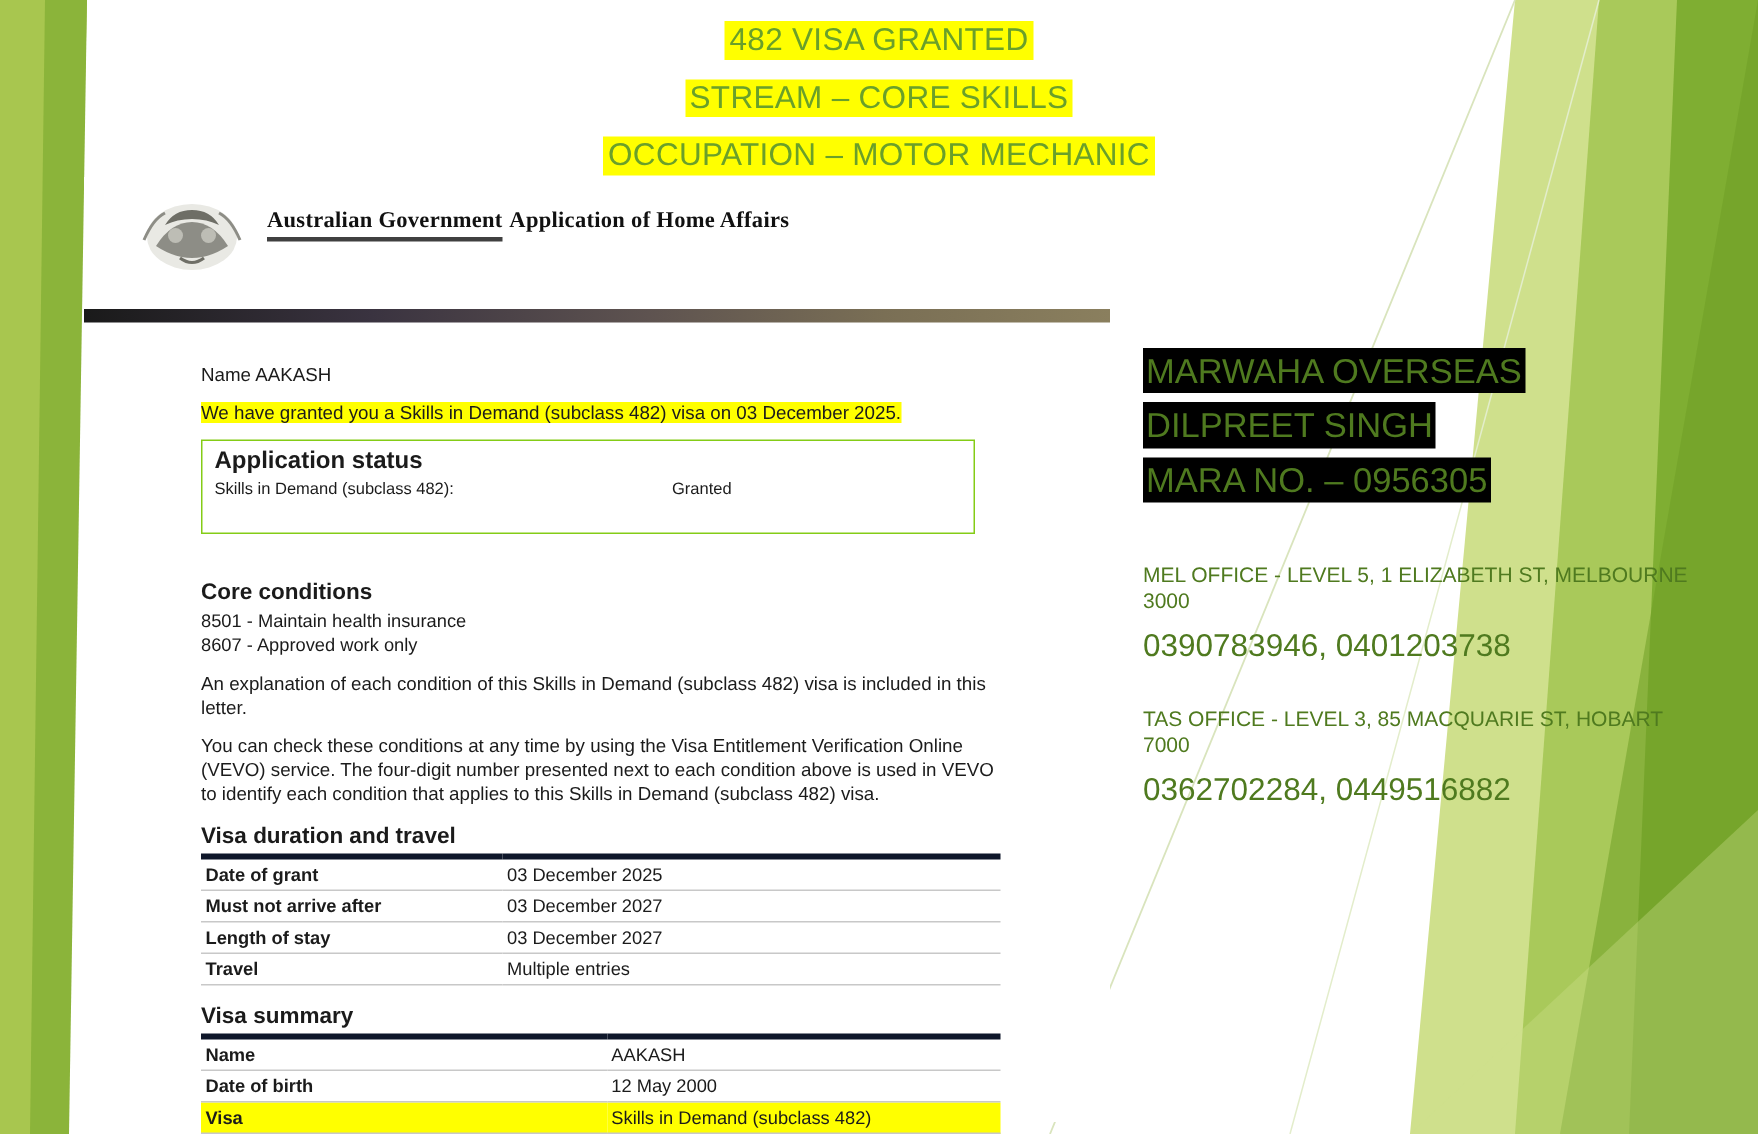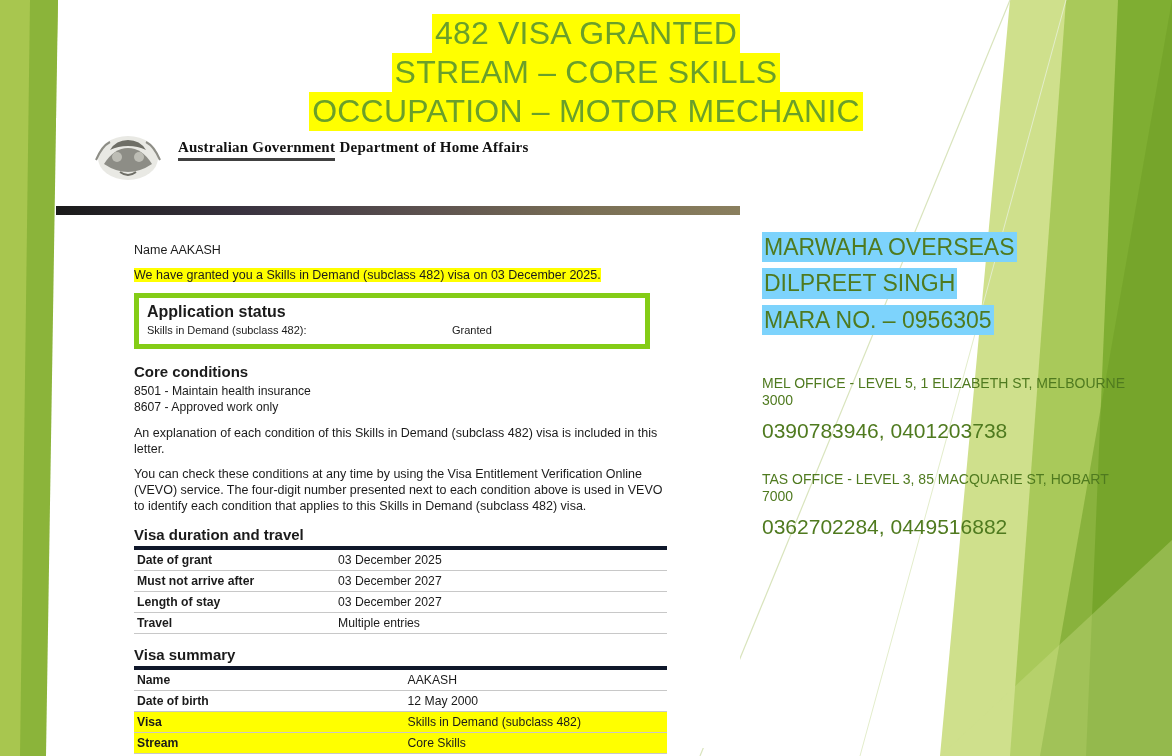--- a/index.html
+++ b/index.html
@@ -32,24 +32,24 @@
     width: 1172px;
     text-align: center;
     z-index: 5;
     line-height: 1.22;
   }
   #slide-heading .hl-line {
     display: inline-block;
     background: #ffff00;
     color: #6aa02a;
     font-family: "Liberation Sans", sans-serif;
-    font-size: 32px;
+    font-size: 21px;
     letter-spacing: 0.2px;
     padding: 0 3px;
-    margin: 0 0 0 0;
+    margin: 0 0 13px 0;
     white-space: nowrap;
   }
 
   
   #letter {
     position: absolute;
     left: 56px;
     top: 118px;
     width: 684px;
     height: 630px;
@@ -115,23 +115,23 @@
     font-size: 12.5px;
     line-height: 1.28;
     margin: 0 0 9px 0;
   }
   .hl-y {
     background: #ffff00;
   }
 
   
   #app-status-box {
-    border: 5px solid #84cc16;
-    margin: 10px 0 14px 0;
-    padding: 5px 8px 8px 8px;
+    border: 1px solid #84cc16;
+    margin: 10px 0 30px 0;
+    padding: 5px 8px 23px 8px;
     width: 516px;
     box-sizing: border-box;
   }
   #app-status-box .title {
     font-size: 16px;
     font-weight: bold;
     margin-bottom: 3px;
   }
   #app-status-box .row {
     display: flex;
@@ -180,21 +180,21 @@
   #agent-panel {
     position: absolute;
     left: 762px;
     top: 232px;
     width: 370px;
     z-index: 5;
     color: #4f7a1f;
   }
   .agent-hl {
     display: inline-block;
-    background: #7dd3fc;
+    background: #000000;
     color: #4f7a1f;
     font-size: 23px;
     line-height: 1.32;
     padding: 0 2px;
     margin-bottom: 6px;
     white-space: nowrap;
   }
   .agent-block {
     font-size: 14px;
     line-height: 1.18;
@@ -244,21 +244,21 @@
       <path d="M14 34 q10 -16 24 -16 q14 0 24 16 q-12 8 -24 8 q-12 0 -24 -8 z" fill="#8d8d86"></path>
       <path d="M20 20 q6 -10 18 -10 q12 0 18 10 q-8 -4 -18 -4 q-10 0 -18 4 z" fill="#6e6e66"></path>
       <circle cx="27" cy="27" r="5" fill="#bdbdb5"></circle>
       <circle cx="49" cy="27" r="5" fill="#bdbdb5"></circle>
       <path d="M30 42 q8 6 16 0" stroke="#6e6e66" stroke-width="2" fill="none"></path>
       <path d="M6 30 q6 -14 14 -18" stroke="#8d8d86" stroke-width="2" fill="none"></path>
       <path d="M70 30 q-6 -14 -14 -18" stroke="#8d8d86" stroke-width="2" fill="none"></path>
     </svg>
     <div id="gov-text">
       <div class="l1">Australian Government</div>
-      <div class="l2">Department of Home Affairs</div>
+      <div class="l2">Application of Home Affairs</div>
     </div>
   </div>
   <div id="header-bar"></div>
 
   <div id="letter-body">
 
     <p class="p">Name AAKASH</p>
     <p class="p">
       <span class="hl-y">We have granted you a Skills in Demand (subclass 482) visa on 03 December 2025.</span>
     </p>

